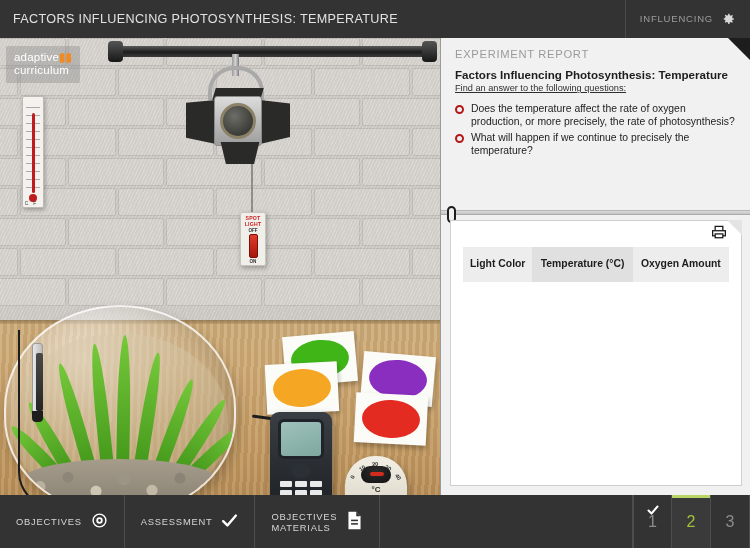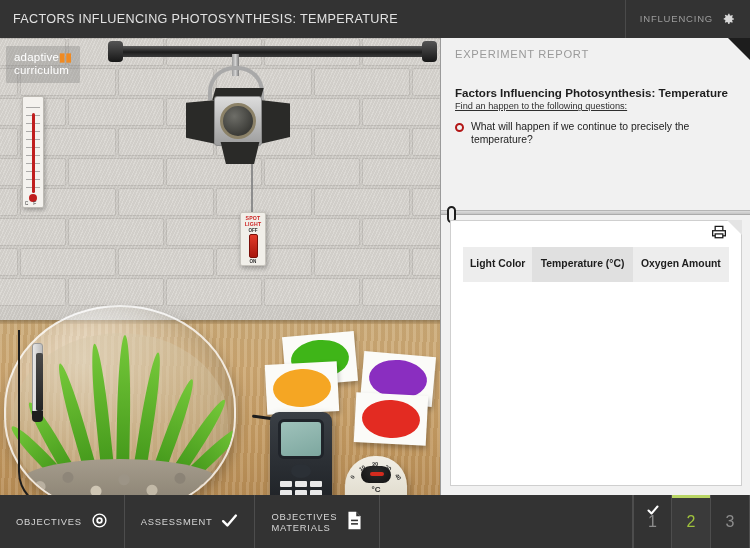--- a/index.html
+++ b/index.html
@@ -313,21 +313,21 @@
   }
   .report-head { position: relative; padding: 10px 14px 0 14px; }
   .report-corner {
     position: absolute; right: 0; top: 0;
     width: 0; height: 0;
     border-left: 22px solid transparent;
     border-top: 22px solid #1d1d1d;
   }
   .report-kicker {
     color: #9a9a9a; font-size: 11.2px; letter-spacing: .7px;
-    margin-bottom: 26px;
+    margin-bottom: 8px;
   }
   .report-title {
     color: #1d1d1d; font-size: 11.6px; font-weight: bold;
     line-height: 14px; margin-bottom: 1px;
   }
   .report-sub {
     color: #2f2f2f; font-size: 9.2px;
     text-decoration: underline; margin-bottom: 9px;
   }
   .qlist { list-style: none; }
@@ -604,23 +604,27 @@
     </div>
 
   </div>
 
   <div class="report">
     <div class="report-corner"></div>
 
     <div class="report-head">
       <div class="report-kicker">EXPERIMENT REPORT</div>
       <div class="report-title">Factors Influencing Photosynthesis: Temperature</div>
-      <div class="report-sub">Find an happen to the following questions:</div>
+      <div class="report-sub">Find an answer to the following questions:</div>
 
       <ul class="qlist">
+        <li class="qitem">
+          <span class="qbullet"></span>
+          <span class="qtext">Does the temperature affect the rate of oxygen production, or more precisely, the rate of photosynthesis?</span>
+        </li>
         <li class="qitem">
           <span class="qbullet"></span>
           <span class="qtext">What will happen if we continue to precisely the temperature?</span>
         </li>
       </ul>
     </div>
 
     <div class="divider"></div>
     <div class="clip"></div>
 

